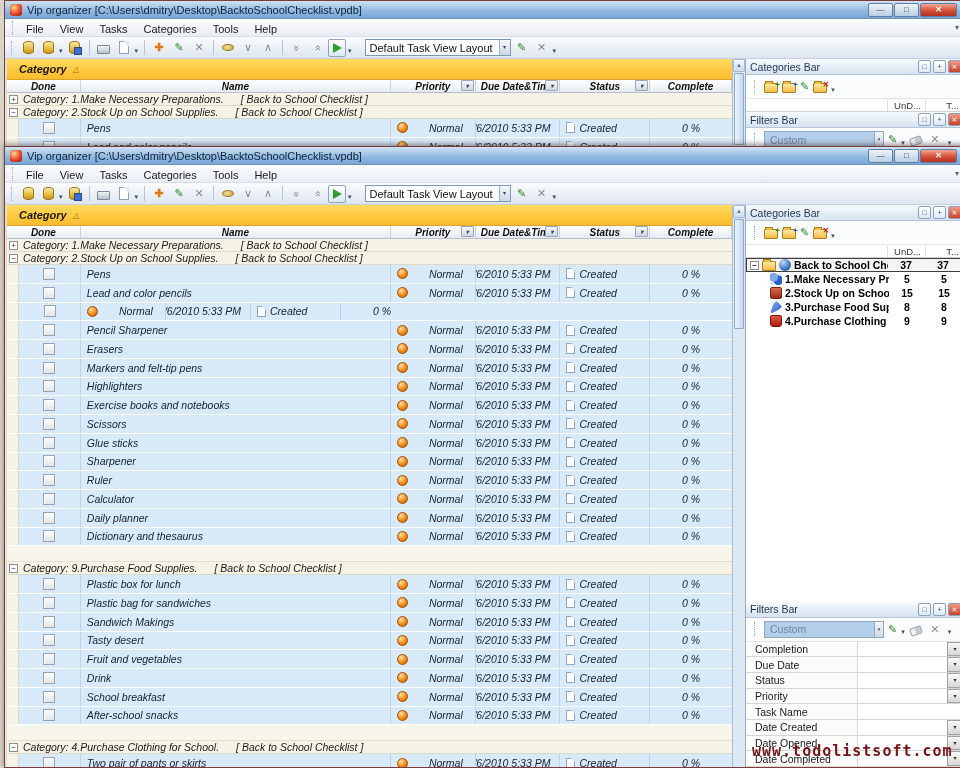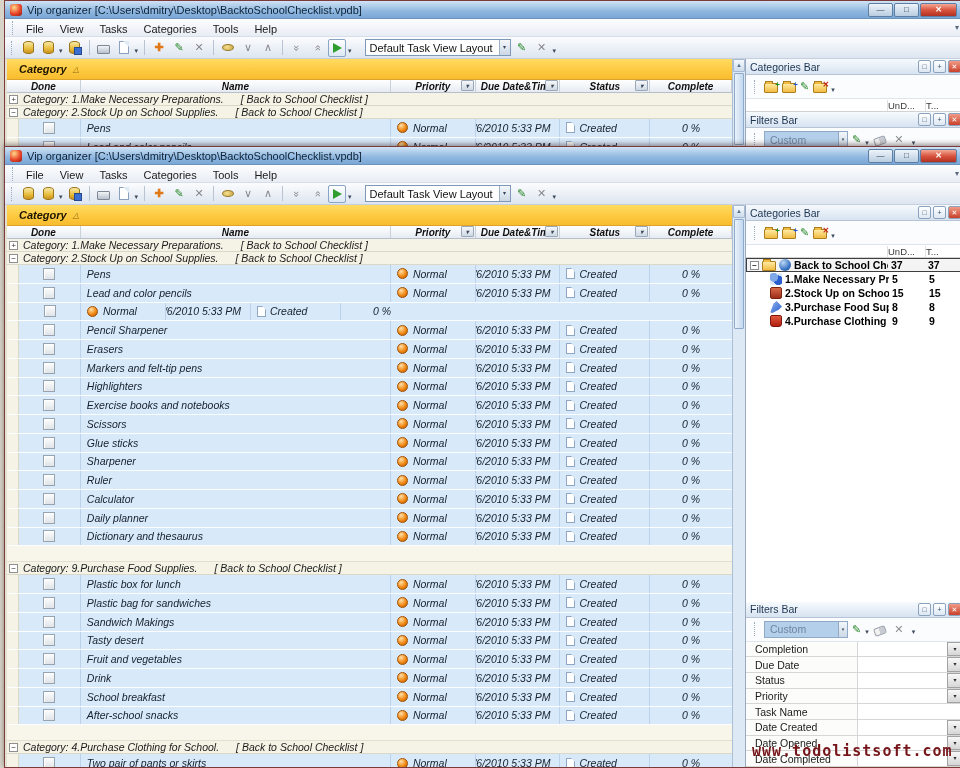--- a/index.html
+++ b/index.html
@@ -93,21 +93,21 @@
   .grp-suffix { margin-left:12px; }
   .expander { width:9px; height:9px; flex:none; border:1px solid #8f8f8f; background:#fff;
               font-size:8px; line-height:7px; text-align:center; color:#333; }
 
   .trow { height:18.75px; display:flex; background:#d8e9f9; border-bottom:1px solid #fbfdfe; }
   .tc { display:flex; align-items:center; border-right:1px solid #bcd2ea;
         font-size:10.5px; color:#15202c; overflow:hidden; white-space:nowrap; }
   .tc.indent { width:12px; background:#f5f3e6; border-right:1px solid #dbd8c8; }
   .tc.done { width:62px; justify-content:center; }
   .tc.name { width:311px; padding-left:6px; }
-  .tc.prio { width:85px; padding-left:6px; gap:5px; }
+  .tc.prio { width:85px; padding-left:6px; gap:21px; }
   .tc.due  { width:85px; justify-content:flex-end; padding-right:9px; }
   .tc.status { width:90px; padding-left:6px; gap:4px; }
   .tc.comp { width:82px; justify-content:center; border-right:none; }
   .cb { width:12px; height:12px; border:1px solid #97a3af;
         background:linear-gradient(#fdfdfd,#e0e4e8); box-shadow:inset 1px 1px 0 #fff; }
   .ball { width:11px; height:11px; border-radius:50%; flex:none;
           background:radial-gradient(circle at 35% 28%, #ffe0a8, #f28a14 55%, #b85600);
           border:1px solid #a04e00; }
   .page { width:9px; height:11px; background:#fff; border:1px solid #8fa6c4;
           position:relative; flex:none; }
@@ -140,40 +140,40 @@
           border:1px solid #ad7e1e; border-radius:1px; position:relative; margin-top:2px; }
   .fold::before { content:""; position:absolute; top:-3px; left:0; width:6px; height:2px;
                   background:#f1bc42; border:1px solid #ad7e1e; border-bottom:none; }
   .fold .mark { position:absolute; right:-3px; top:-4px; font-size:8px; font-weight:bold; }
   .mark.green { color:#1e8e1e; } .mark.blue { color:#2a5ed0; } .mark.red { color:#c42814; }
   .pencil { color:#2f8a2f; font-size:11px; }
 
   .tree-colhead { height:13px; flex:none; display:flex; align-items:center;
                   border-bottom:1px solid #d2d2d2; font-size:9.5px; color:#3c3c3c; }
   .tch-label { flex:1; } 
-  .tch-num { width:38px; text-align:left; padding-right:4px; border-left:1px solid #e0e0e0; }
+  .tch-num { width:38px; text-align:right; padding-right:4px; border-left:1px solid #e0e0e0; }
   .tree { flex:1; overflow:hidden; }
   .tree-row { height:14px; display:flex; align-items:center; gap:3px; padding-left:3px;
               font-size:10.5px; font-weight:bold; color:#000; }
   .tree-row.root { border:1px solid #3f3f3f; background:#f4f4f4; }
   .tree-row.child { padding-left:24px; }
   .tree-label { flex:1; overflow:hidden; white-space:nowrap; }
-  .tnum { width:34px; text-align:left; padding-right:4px; }
+  .tnum { width:34px; text-align:center; padding-right:4px; }
   .ticon { width:12px; height:12px; flex:none; border-radius:2px; }
   .ticon.globe { border-radius:50%;
       background:radial-gradient(circle at 35% 30%, #bcd8f4, #3a74c4 60%, #1c4a8c); }
   .ticon.people { background:radial-gradient(circle at 30% 35%, #7fa8e8 0 38%, transparent 40%),
                              radial-gradient(circle at 70% 60%, #2a5ed0 0 42%, transparent 44%);
                   background-color:#dce8f8; }
   .ticon.backpack { background:linear-gradient(#d86a4a,#9e2e18); border:1px solid #7a2210; }
   .ticon.pen { background:linear-gradient(135deg,#8fb4ec,#2a5ed0); clip-path:polygon(0 100%,30% 20%,55% 0,100% 45%,75% 70%,20% 100%); }
   .ticon.clothes { background:linear-gradient(#e05a3c,#b01e10); border:1px solid #801408; border-radius:2px 2px 3px 3px; }
 
   .filters-panel { flex:none; }
-  .fcombo { width:84px; height:17px; background:#b4cfe9; border:1px solid #8fa9c6;
+  .fcombo { width:120px; height:17px; background:#b4cfe9; border:1px solid #8fa9c6;
             font-size:10.5px; color:#6e84a0; display:flex; align-items:center;
             padding-left:5px; position:relative; }
   .fcombo-btn { position:absolute; right:0; top:0; width:9px; height:100%;
                 border-left:1px solid #8fa9c6; background:linear-gradient(#f2f6fa,#ccd9e6);
                 font-size:5px; text-align:center; line-height:15px; color:#3c4a5c; }
   .eraser { width:12px; height:8px; border-radius:2px; margin-top:3px;
             background:linear-gradient(90deg,#f2f2f2 45%,#c8ccd2 45%); border:1px solid #9aa2ac;
             transform:rotate(-20deg); }
   .filter-rows { }
   .frow { height:15.7px; display:flex; border-bottom:1px solid #d6d6d6; font-size:10.5px; }

